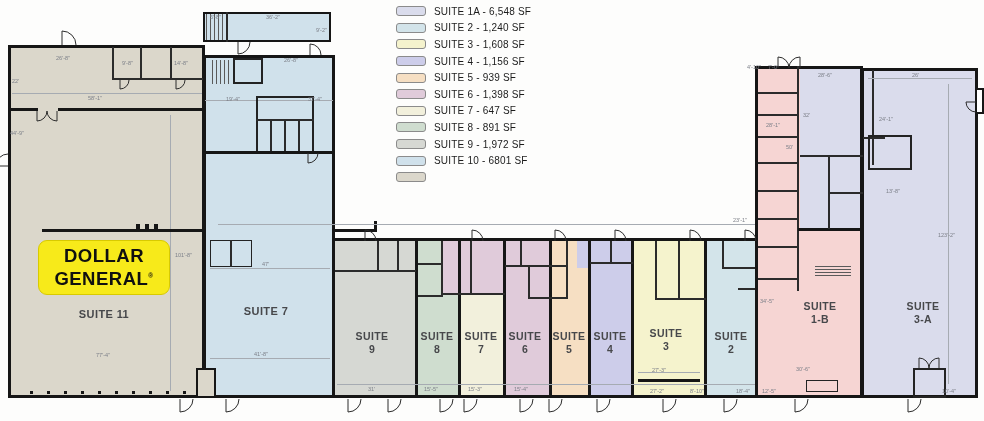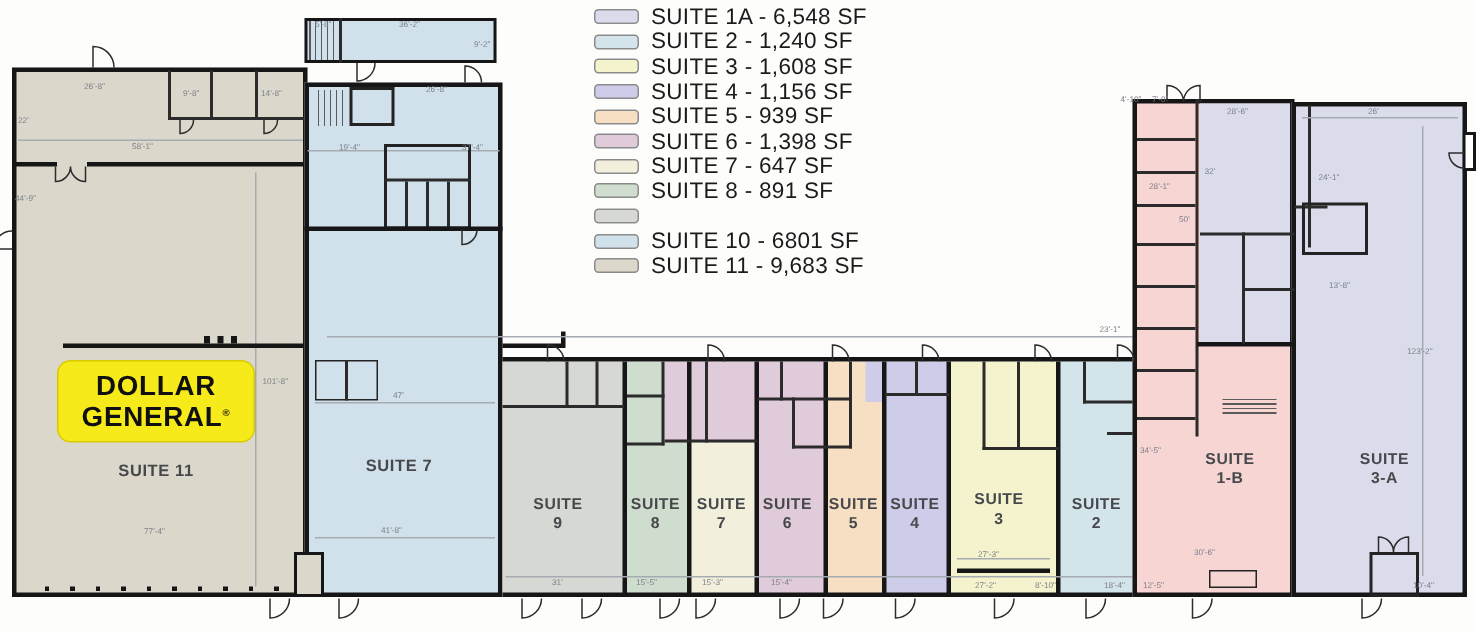--- a/index.html
+++ b/index.html
@@ -20,21 +20,21 @@
   .suite { position:absolute; border:3px solid #161616; }
   .room2 { position:absolute; border:2px solid #232323; background:transparent; }
   
   .slabel { position:absolute; text-align:center; font-weight:700; color:#47484b;
             font-size:10.5px; line-height:12.5px; letter-spacing:.4px; }
   .slabel-lg { font-size:11px; }
   
   #legend { position:absolute; left:396px; top:3px; }
   .lg-row { display:flex; align-items:center; height:16.6px; gap:8px; }
   .lg-sw  { width:30px; height:10px; border:1px solid #8b8b8b; border-radius:3px; flex:0 0 auto; }
-  .lg-tx  { font-size:15px; color:#1b1b1b; font-weight:500; letter-spacing:.2px; white-space:nowrap; }
+  .lg-tx  { font-size:10px; color:#1b1b1b; font-weight:500; letter-spacing:.2px; white-space:nowrap; }
   
   .hatchv { position:absolute; background:repeating-linear-gradient(90deg,#5a5a5a 0 1px,transparent 1px 4px); }
   .hatchh { position:absolute; background:repeating-linear-gradient(0deg,#5a5a5a 0 1px,transparent 1px 3px); }
   .dots   { position:absolute; background:repeating-linear-gradient(90deg,#161616 0 3px,transparent 3px 17px); }
   
   #dg-logo { position:absolute; left:38px; top:240px; width:132px; height:55px;
              background:#f7ea1a; border-radius:9px; border:1px solid #d8ca00;
              display:flex; flex-direction:column; align-items:center; justify-content:center; }
   #dg-logo .l { font-weight:800; font-size:18.5px; line-height:19.5px; letter-spacing:.5px; color:#101010; }
   #dg-logo sup { font-size:6.5px; }
@@ -73,28 +73,28 @@
     <div class="lg-row">
         <span class="lg-sw" style="background-color: rgb(242, 240, 220);"></span>
         <span class="lg-tx">SUITE 7 - 647 SF</span>
       </div>
     <div class="lg-row">
         <span class="lg-sw" style="background-color: rgb(207, 221, 207);"></span>
         <span class="lg-tx">SUITE 8 - 891 SF</span>
       </div>
     <div class="lg-row">
         <span class="lg-sw" style="background-color: rgb(214, 216, 211);"></span>
+        <span class="lg-tx">SUITE 9 - 1,972 SF</span>
       </div>
     <div class="lg-row">
         <span class="lg-sw" style="background-color: rgb(208, 225, 235);"></span>
         <span class="lg-tx">SUITE 10 - 6801 SF</span>
       </div>
     <div class="lg-row">
         <span class="lg-sw" style="background-color: rgb(219, 215, 203);"></span>
-        <span class="lg-tx">SUITE 11 - 9,683 SF</span>
       </div>
   </div>
 
   <div class="suite" style="left: 8px; top: 45px; width: 197px; height: 353px; background-color: rgb(219, 215, 203);"></div>
   <div class="wi" style="left:112px;top:78px;width:93px;height:2px;"></div>
   <div class="wi" style="left:112px;top:47px;width:2px;height:33px;"></div>
   <div class="wi" style="left:140px;top:47px;width:2px;height:33px;"></div>
   <div class="wi" style="left:170px;top:47px;width:2px;height:33px;"></div>
   <div class="w" style="left:8px;top:108px;width:30px;height:3px;"></div>
   <div class="w" style="left:58px;top:108px;width:147px;height:3px;"></div>

